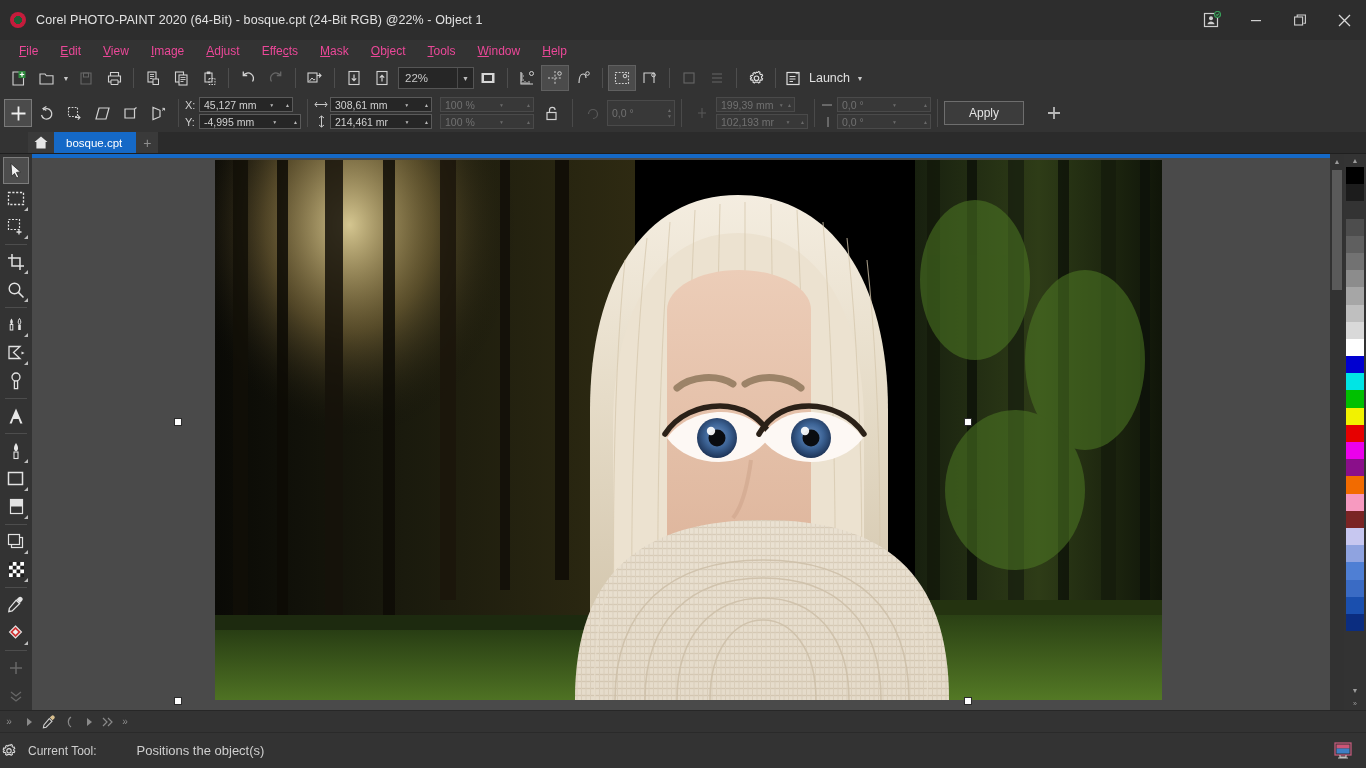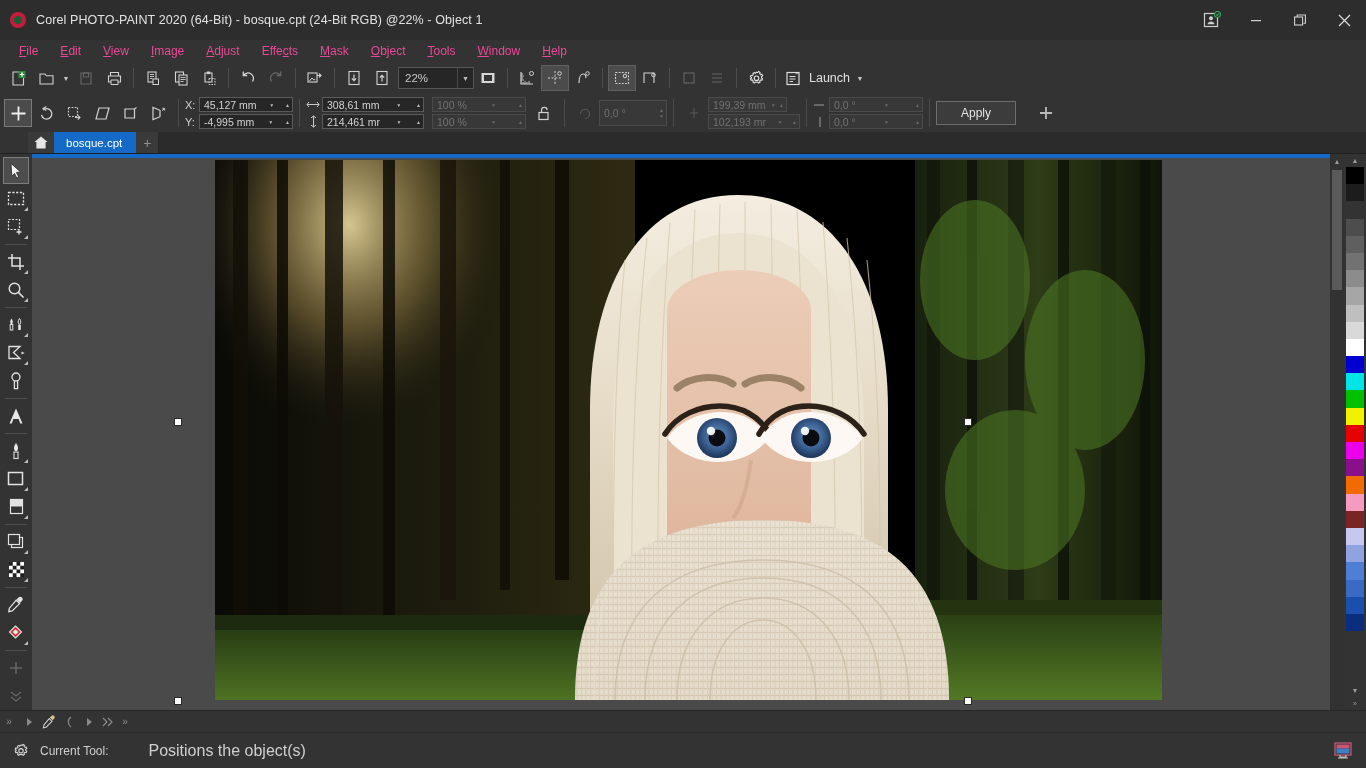--- a/index.html
+++ b/index.html
@@ -170,24 +170,24 @@
   .ps-strip {
     flex: 1; height: 18px; background: #3a3a3a; display: flex; align-items: center;
     justify-content: center; position: relative; margin: 0 2px;
   }
   .ps-hint { font-size: 11px; color: #6e6e6e; font-style: italic; }
   .ps-nav { display: flex; align-items: center; }
 
   
   .statusbar {
     height: 36px; background: #333333; display: flex; align-items: center; flex: 0 0 36px;
-    padding-left: 12px; border-top: 1px solid #2a2a2a;
+    border-top: 1px solid #2a2a2a;
   }
   .st-label { font-size: 12px; color: #cfcfcf; margin-left: 10px; }
-  .st-value { font-size: 16px; color: #cfcfcf; margin-left: 40px; }
+  .st-value { font-size: 13px; color: #cfcfcf; margin-left: 40px; }
   .st-right { margin-left: auto; margin-right: 12px; display: flex; align-items: center; }
   svg { display: block; }
 </style>
 </head>
 <body>
 
 <div class="app">
 
   <div class="titlebar">
     <div class="app-logo"></div>
@@ -438,21 +438,21 @@
           <div class="spin-btns">
             <div class="spin-arr">▼</div>
           </div>
           <div class="spin-btns">
             <div class="spin-arr">▲</div>
           </div>
         </div>
       </div>
       <div class="field-row">
         <div class="field-lbl">Y:</div>
-        <div class="spin" style="width:94px">
+        <div class="spin" style="width:102px">
           <div class="sv">-4,995 mm</div>
           <div class="spin-btns">
             <div class="spin-arr">▼</div>
           </div>
           <div class="spin-btns">
             <div class="spin-arr">▲</div>
           </div>
         </div>
       </div>
     </div>

